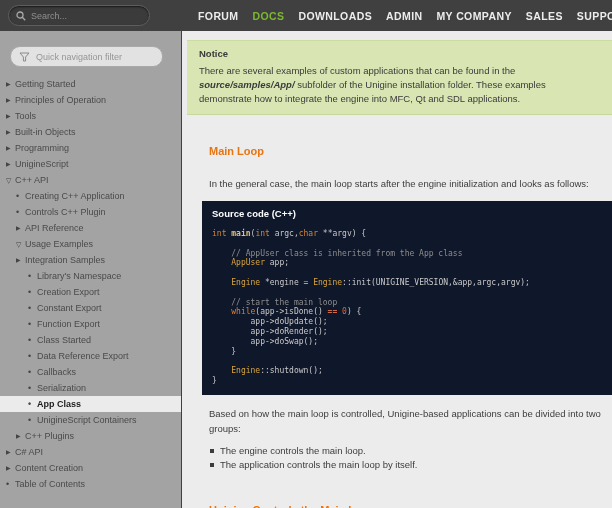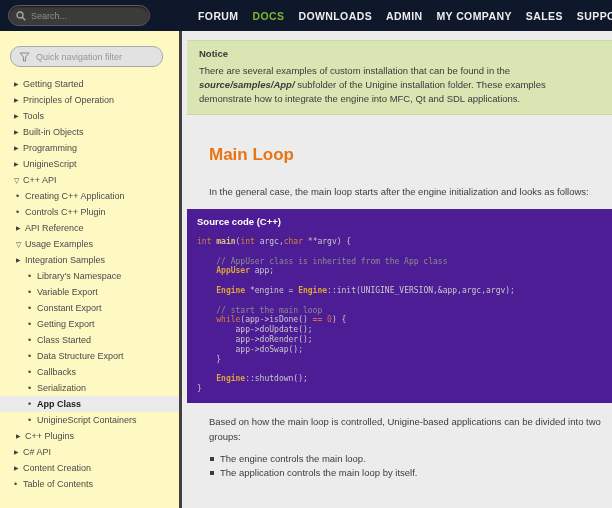--- a/index.html
+++ b/index.html
@@ -1,72 +1,72 @@
 <!DOCTYPE html>
 <html><head>
 <meta charset="utf-8">
 <style>
   * { margin:0; padding:0; box-sizing:border-box; }
   html,body { width:612px; height:508px; }
   body { font-family:"Liberation Sans", sans-serif; background:#ececec; overflow:hidden; }
   .screen { position:relative; width:612px; height:508px; overflow:hidden; background:#ececec; }
 
   
-  .topbar { position:absolute; top:0; left:0; width:612px; height:31px; background:#0f172a; display:flex; align-items:center; }
+  .topbar { position:absolute; top:0; left:0; width:612px; height:31px; background:#404040; display:flex; align-items:center; }
   .search-wrap { position:relative; margin-left:8px; width:155px; height:21px; background:#3b3b3b; border:1px solid #5d5d5d; border-radius:11px; display:flex; align-items:center; box-shadow:inset 0 1px 2px rgba(0,0,0,.6); }
   .search-wrap svg { margin-left:7px; flex:0 0 auto; }
   .search-input { width:118px; margin-left:5px; background:transparent; border:none; outline:none; color:#a5a5a5; font-size:9px; font-family:"Liberation Sans",sans-serif; }
   .search-input::placeholder { color:#8f8f8f; }
   .topnav { display:flex; gap:14px; margin-left:48px; }
   .nav-item { color:#ededed; font-size:10.5px; font-weight:bold; letter-spacing:.4px; cursor:pointer; white-space:nowrap;text-align:right; }
   .nav-item.active { color:#7cb82f; }
 
   
   .bodywrap { position:absolute; top:31px; left:0; width:612px; height:477px; display:flex; }
-  .sidebar { width:182px; flex:0 0 182px; background:#fef9c3; border-right:3px solid #404040; overflow:hidden; }
+  .sidebar { width:182px; flex:0 0 182px; background:#a3a3a3; border-right:1px solid #404040; overflow:hidden; }
   .content { flex:1; background:#ececec; overflow:hidden; }
 
   
   .filter-wrap { margin:15px 0 0 10px; width:153px; height:21px; border:1px solid #a9a9a9; border-radius:10px; background:#e2e2e2; display:flex; align-items:center; }
   .filter-wrap svg { margin-left:8px; flex:0 0 auto; }
   .filter-input { width:115px; margin-left:6px; background:transparent; border:none; outline:none; color:#8c8c8c; font-size:9px; font-family:"Liberation Sans",sans-serif; }
   .filter-input::placeholder { color:#969696; }
   .tree { margin-top:9px; }
   .tree-row { height:16px; display:flex; align-items:center; color:#4a4a4a; font-size:9px; cursor:pointer; }
-  .tree-row.lvl0 { padding-left:14px; }
+  .tree-row.lvl0 { padding-left:6px; }
   .tree-row.lvl1 { padding-left:16px; }
   .tree-row.lvl2 { padding-left:28px; }
   .tree-row.active { background:#ebebeb; color:#1c1c1c; font-weight:bold; }
   .marker { width:9px; flex:0 0 9px; color:#454545; font-size:6px; line-height:1; }
   .marker.expanded { font-size:7px; }
   .marker.bullet { font-size:9px; }
   .tree-label { white-space:nowrap; }
 
   
   .notice { margin:9px 0 0 5px; background:#d9e6b4; border-top:1px solid #cadd9e; border-bottom:1px solid #c6d89b; padding:7px 12px 8px 12px; color:#3a3a3a; }
   .notice-title { font-size:9.5px; font-weight:bold; }
   .notice-text { margin-top:5px; font-size:9.5px; line-height:14px; max-width:408px; }
 
   
-  h1.section { margin:30px 0 0 27px; color:#e87511; font-size:17px; font-weight:bold; }
+  h1.section { margin:30px 0 0 27px; color:#e87511; font-size:11px; font-weight:bold; }
   h1.section.second { margin-top:32px; }
   p.body-text { margin:19px 8px 0 27px; color:#3c3c3c; font-size:9.5px; line-height:15px; }
   p.after-code { margin-top:11px; }
   ul.sq-list { margin:8px 0 0 28px; list-style:none; }
   ul.sq-list li { position:relative; padding-left:10px; color:#3c3c3c; font-size:9.5px; line-height:14px; }
   ul.sq-list li::before { content:""; position:absolute; left:0; top:5px; width:4px; height:4px; background:#3c3c3c; }
 
   
-  .codeblock { margin:10px 0 0 5px; background:#4c1d95; padding:7px 8px 9px 10px; }
+  .codeblock { margin:10px 0 0 20px; background:#0f172a; padding:7px 8px 9px 10px; }
   .code-header { color:#ffffff; font-size:9.5px; font-weight:bold; }
   .code-body { margin-top:10px; font-family:"DejaVu Sans Mono", monospace; font-size:8px; line-height:9.8px; white-space:pre; }
   .code-line { white-space:pre; min-height:9.8px; }
   .tok-pl { color:#c9c9c9; }
   .tok-kw { color:#d9822f; font-weight:normal; }
-  .tok-ty { color:#d9a43c; font-weight:bold; }
+  .tok-ty { color:#d9a43c; font-weight:normal; }
   .tok-fn { color:#e3c077; font-weight:bold; }
   .tok-cm { color:#8d8d8d; }
   .tok-op { color:#cf6a45; font-weight:bold; }
   .tok-num { color:#cf6a45; }
 </style>
 </head>
 <body>
 
 <div class="screen">
 
@@ -146,37 +146,37 @@
           <div class="tree-row lvl1">
             <span class="marker collapsed">▶</span>
             <span class="tree-label">Integration Samples</span>
           </div>
           <div class="tree-row lvl2">
             <span class="marker bullet">•</span>
             <span class="tree-label">Library's Namespace</span>
           </div>
           <div class="tree-row lvl2">
             <span class="marker bullet">•</span>
-            <span class="tree-label">Variable Export</span>
+            <span class="tree-label">Creation Export</span>
           </div>
           <div class="tree-row lvl2">
             <span class="marker bullet">•</span>
             <span class="tree-label">Constant Export</span>
           </div>
           <div class="tree-row lvl2">
             <span class="marker bullet">•</span>
-            <span class="tree-label">Getting Export</span>
+            <span class="tree-label">Function Export</span>
           </div>
           <div class="tree-row lvl2">
             <span class="marker bullet">•</span>
             <span class="tree-label">Class Started</span>
           </div>
           <div class="tree-row lvl2">
             <span class="marker bullet">•</span>
-            <span class="tree-label">Data Structure Export</span>
+            <span class="tree-label">Data Reference Export</span>
           </div>
           <div class="tree-row lvl2">
             <span class="marker bullet">•</span>
             <span class="tree-label">Callbacks</span>
           </div>
           <div class="tree-row lvl2">
             <span class="marker bullet">•</span>
             <span class="tree-label">Serialization</span>
           </div>
           <div class="tree-row lvl2 active">
@@ -203,21 +203,21 @@
             <span class="marker bullet">•</span>
             <span class="tree-label">Table of Contents</span>
           </div>
         </div>
     </aside>
 
     <main class="content">
 
       <div class="notice">
         <div class="notice-title">Notice</div>
-        <p class="notice-text"><span>There are several examples of custom installation that can be found in the </span><b><i>source/samples/App/</i></b><span> subfolder of the Unigine installation folder. These examples demonstrate how to integrate the engine into MFC, Qt and SDL applications.</span></p>
+        <p class="notice-text"><span>There are several examples of custom applications that can be found in the </span><b><i>source/samples/App/</i></b><span> subfolder of the Unigine installation folder. These examples demonstrate how to integrate the engine into MFC, Qt and SDL applications.</span></p>
       </div>
 
       <h1 class="section">Main Loop</h1>
       <p class="body-text">In the general case, the main loop starts after the engine initialization and looks as follows:</p>
 
       <div class="codeblock">
         <div class="code-header">Source code (C++)</div>
         <div class="code-body" id="code"><div class="code-line"><span class="tok-kw">int</span><span class="tok-pl"> </span><span class="tok-fn">main</span><span class="tok-pl">(</span><span class="tok-kw">int</span><span class="tok-pl"> argc,</span><span class="tok-kw">char</span><span class="tok-pl"> **argv) {</span></div><div class="code-line"> </div><div class="code-line"><span class="tok-cm">    // AppUser class is inherited from the App class</span></div><div class="code-line"><span class="tok-pl">    </span><span class="tok-ty">AppUser</span><span class="tok-pl"> app;</span></div><div class="code-line"> </div><div class="code-line"><span class="tok-pl">    </span><span class="tok-ty">Engine</span><span class="tok-pl"> *engine = </span><span class="tok-ty">Engine</span><span class="tok-pl">::init(UNIGINE_VERSION,&amp;app,argc,argv);</span></div><div class="code-line"> </div><div class="code-line"><span class="tok-cm">    // start the main loop</span></div><div class="code-line"><span class="tok-pl">    </span><span class="tok-kw">while</span><span class="tok-pl">(app-&gt;isDone() </span><span class="tok-op">==</span><span class="tok-pl"> </span><span class="tok-num">0</span><span class="tok-pl">) {</span></div><div class="code-line"><span class="tok-pl">        app-&gt;doUpdate();</span></div><div class="code-line"><span class="tok-pl">        app-&gt;doRender();</span></div><div class="code-line"><span class="tok-pl">        app-&gt;doSwap();</span></div><div class="code-line"><span class="tok-pl">    }</span></div><div class="code-line"> </div><div class="code-line"><span class="tok-pl">    </span><span class="tok-ty">Engine</span><span class="tok-pl">::shutdown();</span></div><div class="code-line"><span class="tok-pl">}</span></div></div>
       </div>
 

